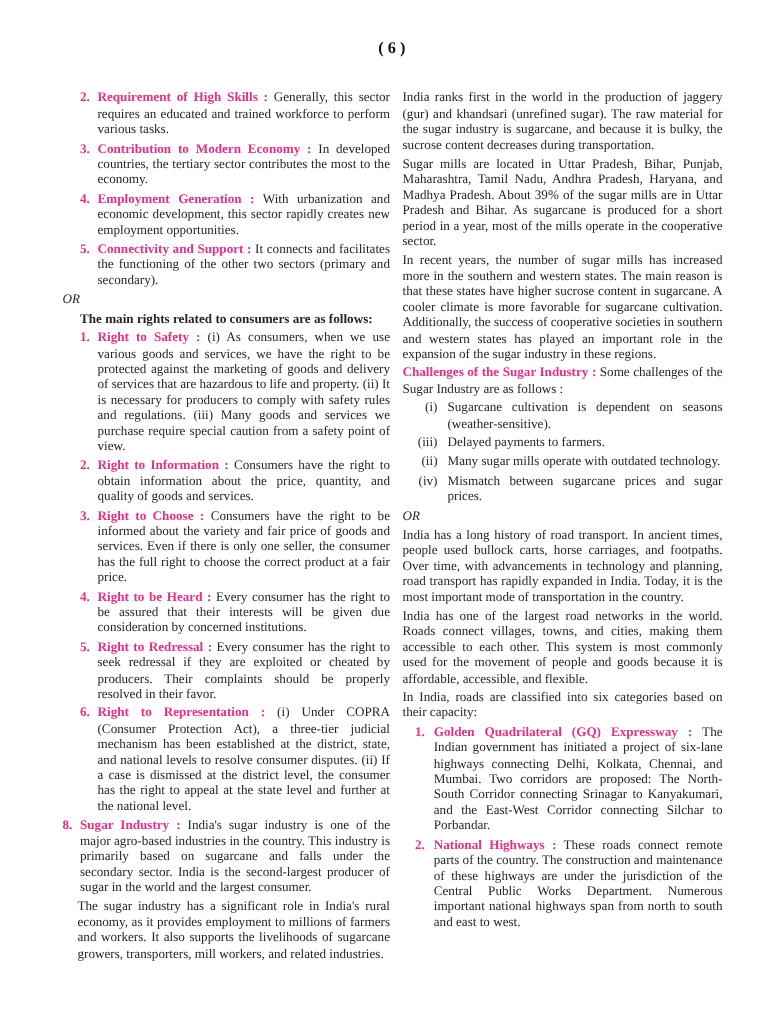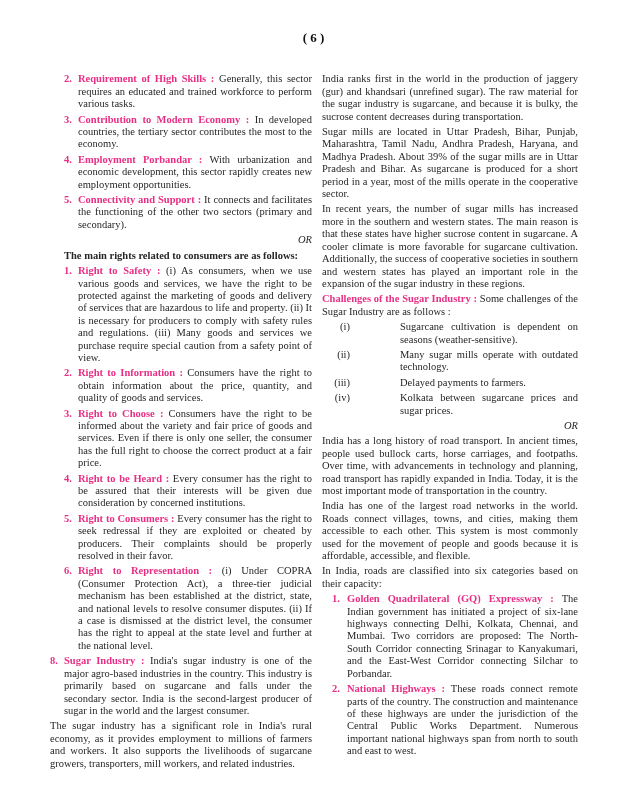--- a/index.html
+++ b/index.html
@@ -26,21 +26,21 @@
     margin-top:29px;
     padding-left:50px;
     padding-right:49px;
   }
   .col { flex:none; }
   .col.left  { width:262px; }
   .col.right { width:256px;font-family:Liberation Serif, serif; }
 
   .para { text-align:justify; margin:0 0 3px 0; }
   .intro { margin:0 0 3px 14px;font-weight:bold; }
-  .indented { }
+  .indented { margin-left:12px; }
 
   .item { display:flex; margin:0 0 3px 0; }
   .item.sub { margin-left:14px; }
   .item .num {
     flex:0 0 14px;
     font-weight:bold;
     color:#e82f85;
   }
   .item .txt { flex:1; text-align:justify; }
 
@@ -53,25 +53,25 @@
   }
   .right .nitem .txt { flex:1; text-align:justify; }
 
   .roman { display:flex; margin:0 0 3px 0; }
   .roman .rnum {
     flex:0 0 36px;
     box-sizing:border-box;
     text-align:right;
     padding-right:8px;
   }
-  .roman .txt { flex:1; text-align:justify;margin-left:42px; }
+  .roman .txt { flex:1; text-align:justify; }
 
   .head, .sep { font-weight:bold; color:#e82f85; }
   .or {
-    text-align:right;
+    text-align:left;
     font-style:italic;
     margin:2px 0 3px 0;
   }
 </style>
 </head>
 <body>
 
 <div class="page">
 
   <div class="pageno">( 6 )</div>
@@ -85,21 +85,21 @@
         <div class="txt"><span class="head">Requirement of High Skills</span><span class="sep"> : </span><span>Generally, this sector requires an educated and trained workforce to perform various tasks.</span></div>
       </div>
 
       <div class="item sub">
         <span class="num">3.</span>
         <div class="txt"><span class="head">Contribution to Modern Economy</span><span class="sep"> : </span><span>In developed countries, the tertiary sector contributes the most to the economy.</span></div>
       </div>
 
       <div class="item sub">
         <span class="num">4.</span>
-        <div class="txt"><span class="head">Employment Porbandar</span><span class="sep"> : </span><span>With urbanization and economic development, this sector rapidly creates new employment opportunities.</span></div>
+        <div class="txt"><span class="head">Employment Generation</span><span class="sep"> : </span><span>With urbanization and economic development, this sector rapidly creates new employment opportunities.</span></div>
       </div>
 
       <div class="item sub">
         <span class="num">5.</span>
         <div class="txt"><span class="head">Connectivity and Support</span><span class="sep"> : </span><span>It connects and facilitates the functioning of the other two sectors (primary and secondary).</span></div>
       </div>
 
       <div class="or">OR</div>
 
       <div class="para intro">The main rights related to consumers are as follows:</div>
@@ -119,21 +119,21 @@
         <div class="txt"><span class="head">Right to Choose</span><span class="sep"> : </span><span>Consumers have the right to be informed about the variety and fair price of goods and services. Even if there is only one seller, the consumer has the full right to choose the correct product at a fair price.</span></div>
       </div>
 
       <div class="item sub">
         <span class="num">4.</span>
         <div class="txt"><span class="head">Right to be Heard</span><span class="sep"> : </span><span>Every consumer has the right to be assured that their interests will be given due consideration by concerned institutions.</span></div>
       </div>
 
       <div class="item sub">
         <span class="num">5.</span>
-        <div class="txt"><span class="head">Right to Consumers</span><span class="sep"> : </span><span>Every consumer has the right to seek redressal if they are exploited or cheated by producers. Their complaints should be properly resolved in their favor.</span></div>
+        <div class="txt"><span class="head">Right to Redressal</span><span class="sep"> : </span><span>Every consumer has the right to seek redressal if they are exploited or cheated by producers. Their complaints should be properly resolved in their favor.</span></div>
       </div>
 
       <div class="item sub">
         <span class="num">6.</span>
         <div class="txt"><span class="head">Right to Representation</span><span class="sep"> : </span><span>(i) Under COPRA (Consumer Protection Act), a three-tier judicial mechanism has been established at the district, state, and national levels to resolve consumer disputes. (ii) If a case is dismissed at the district level, the consumer has the right to appeal at the state level and further at the national level.</span></div>
       </div>
 
       <div class="item">
         <span class="num">8.</span>
         <div class="txt"><span class="head">Sugar Industry</span><span class="sep"> : </span><span>India's sugar industry is one of the major agro-based industries in the country. This industry is primarily based on sugarcane and falls under the secondary sector. India is the second-largest producer of sugar in the world and the largest consumer.</span></div>
@@ -149,30 +149,30 @@
       <div class="para">Sugar mills are located in Uttar Pradesh, Bihar, Punjab, Maharashtra, Tamil Nadu, Andhra Pradesh, Haryana, and Madhya Pradesh. About 39% of the sugar mills are in Uttar Pradesh and Bihar. As sugarcane is produced for a short period in a year, most of the mills operate in the cooperative sector.</div>
       <div class="para">In recent years, the number of sugar mills has increased more in the southern and western states. The main reason is that these states have higher sucrose content in sugarcane. A cooler climate is more favorable for sugarcane cultivation. Additionally, the success of cooperative societies in southern and western states has played an important role in the expansion of the sugar industry in these regions.</div>
 
       <div class="para"><span class="head">Challenges of the Sugar Industry</span><span class="sep"> : </span><span>Some challenges of the Sugar Industry are as follows :</span></div>
 
       <div class="roman">
         <span class="rnum">(i)</span>
         <div class="txt">Sugarcane cultivation is dependent on seasons (weather-sensitive).</div>
       </div>
       <div class="roman">
+        <span class="rnum">(iii)</span>
+        <div class="txt">Delayed payments to farmers.</div>
+      </div>
+      <div class="roman">
         <span class="rnum">(ii)</span>
         <div class="txt">Many sugar mills operate with outdated technology.</div>
       </div>
       <div class="roman">
-        <span class="rnum">(iii)</span>
-        <div class="txt">Delayed payments to farmers.</div>
-      </div>
-      <div class="roman">
         <span class="rnum">(iv)</span>
-        <div class="txt">Kolkata between sugarcane prices and sugar prices.</div>
+        <div class="txt">Mismatch between sugarcane prices and sugar prices.</div>
       </div>
 
       <div class="or">OR</div>
 
       <div class="para">India has a long history of road transport. In ancient times, people used bullock carts, horse carriages, and footpaths. Over time, with advancements in technology and planning, road transport has rapidly expanded in India. Today, it is the most important mode of transportation in the country.</div>
       <div class="para">India has one of the largest road networks in the world. Roads connect villages, towns, and cities, making them accessible to each other. This system is most commonly used for the movement of people and goods because it is affordable, accessible, and flexible.</div>
       <div class="para">In India, roads are classified into six categories based on their capacity:</div>
 
       <div class="nitem">
         <span class="num">1.</span>

